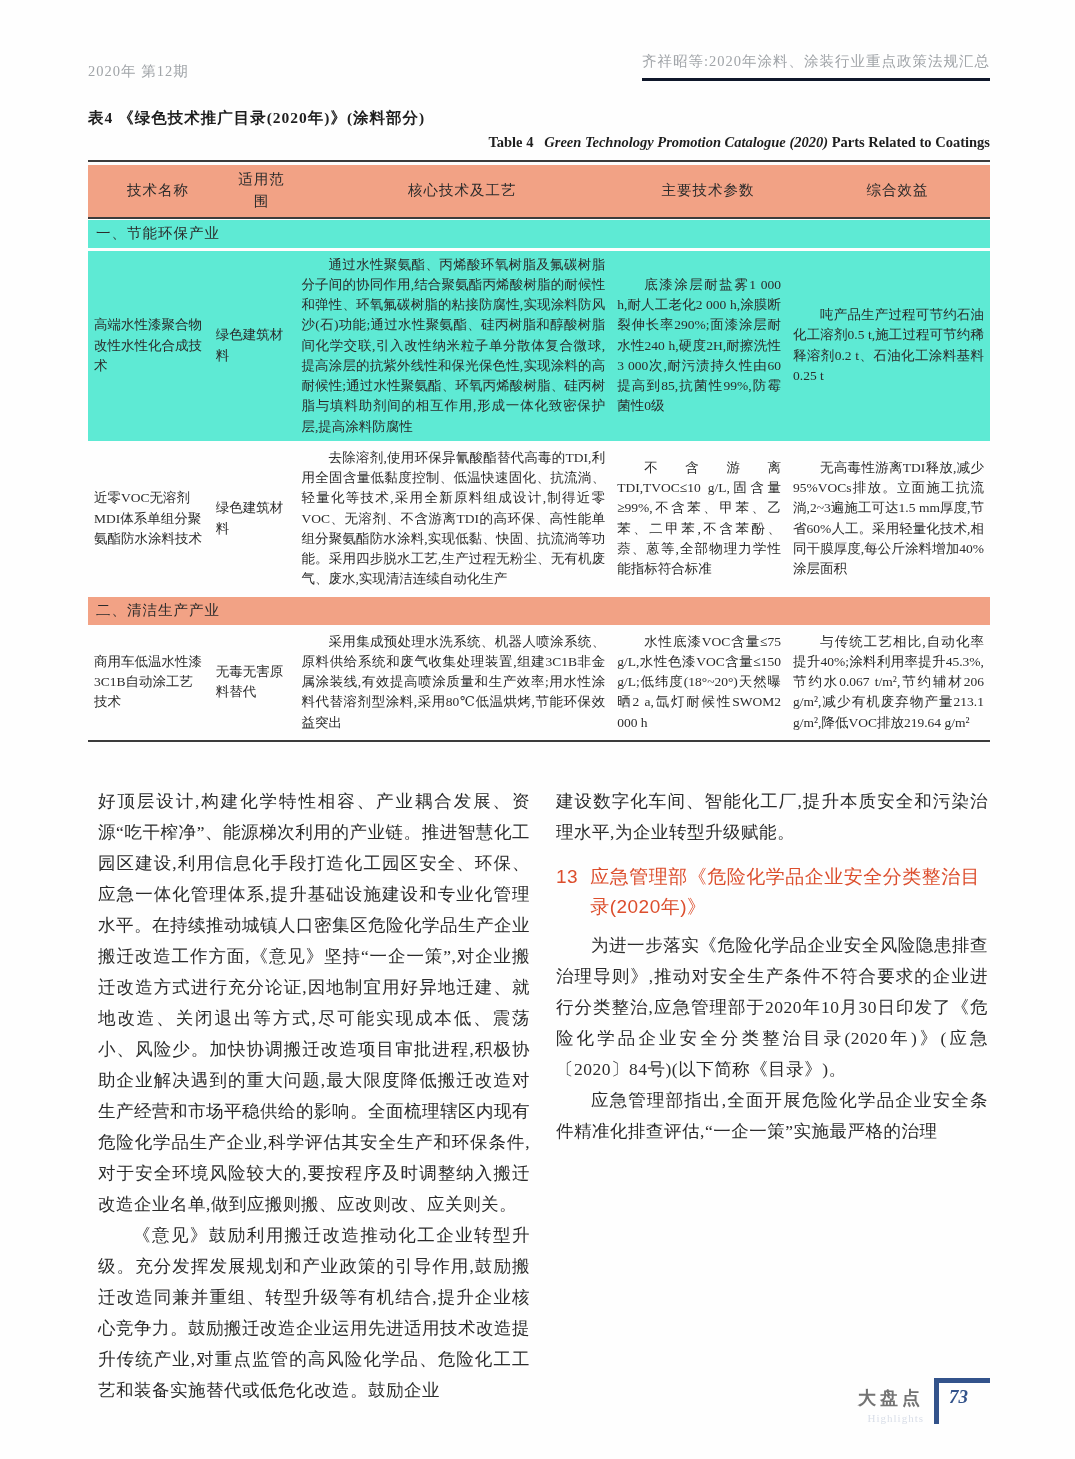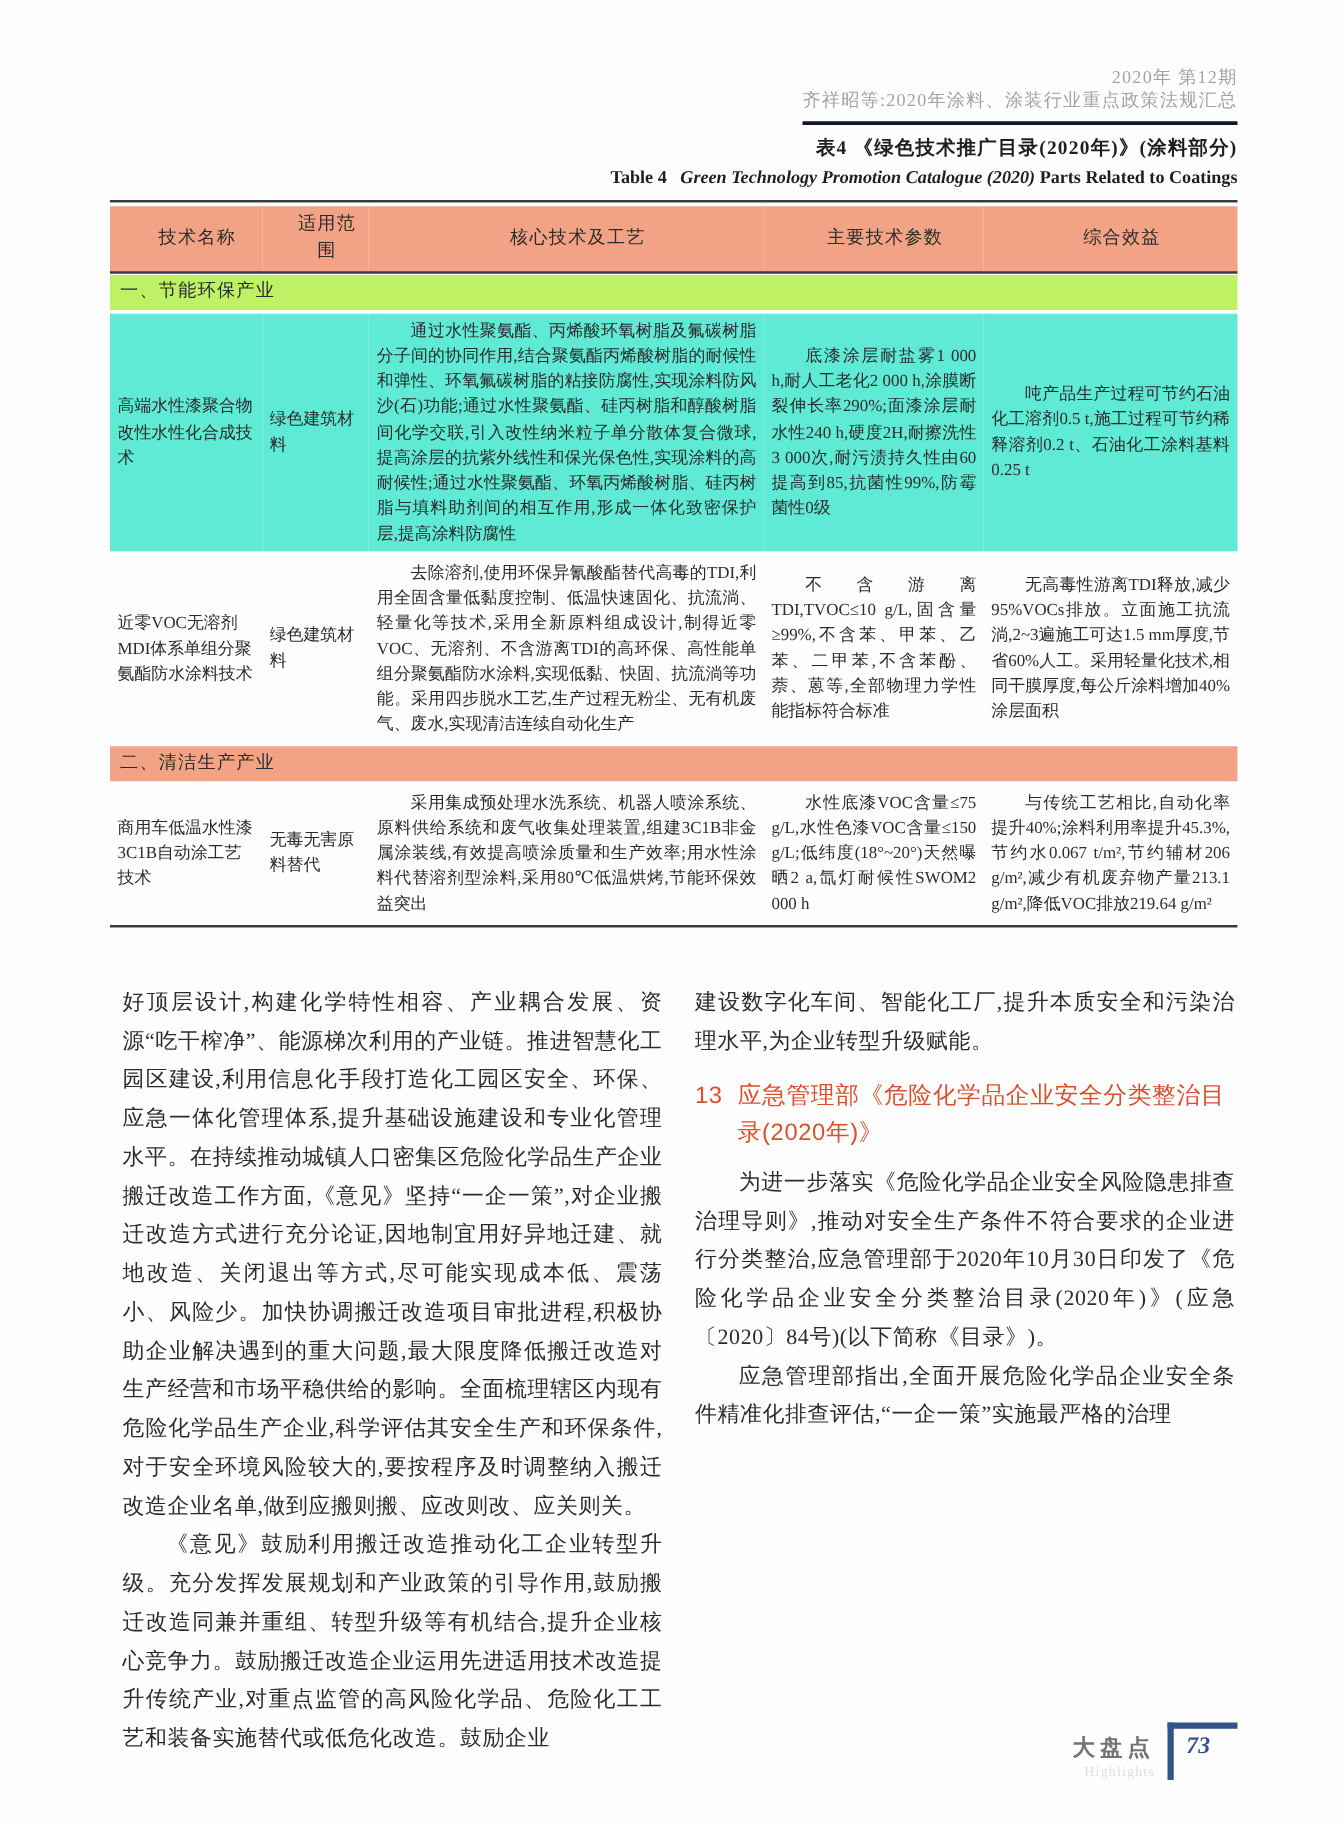--- a/index.html
+++ b/index.html
@@ -5,26 +5,26 @@
   html,body{margin:0;padding:0;}
   body{
     width:1075px;height:1459px;position:relative;
     background:#fefefe;color:#2b2b2b;
     font-family:"Liberation Serif","DejaVu Serif",serif;
   }
   
   .runhead{
     position:absolute;top:52px;left:88px;width:902px;
     display:flex;justify-content:space-between;align-items:flex-end;
-    font-size:14.5px;color:#a0a4a8;letter-spacing:1px;flex-direction:column;
+    font-size:14.5px;color:#a0a4a8;letter-spacing:1px;
   }
   .runhead .right{border-bottom:3px solid #0f172a;padding-bottom:7px;}
   
   .tbl-title-zh{
-    position:absolute;top:108px;left:88px;width:902px;text-align:right;
+    position:absolute;top:108px;left:88px;width:902px;text-align:left;
     font-size:15.5px;font-weight:bold;color:#1e1e1e;letter-spacing:1px;
   }
   .tbl-title-en{
     position:absolute;top:134px;left:88px;width:902px;text-align:right;
     font-size:14.5px;font-weight:bold;color:#1e1e1e;
   }
   .tbl-title-en .it{font-style:italic;}
   
   .gtable{
     position:absolute;top:160px;left:88px;width:902px;
@@ -32,21 +32,21 @@
     font-size:13.5px;line-height:1.5;
     border-top:2px solid #3c3c3c;border-bottom:2px solid #3c3c3c;
   }
   .gtable td,.gtable th{padding:4px 6px;vertical-align:middle;}
   .gtable thead th{
     background:#f2a285;font-weight:normal;color:#2b2b2b;
     font-size:14.5px;height:26px;text-align:center;letter-spacing:1px;padding-left:24px;
   }
   .gtable thead tr{box-shadow:0 2px 0 #3c3c3c;}
   .section-row td{
-    background:#bef264;text-align:left;font-size:14.5px;
+    background:#5eead4;text-align:left;font-size:14.5px;
     padding:3px 8px;letter-spacing:1px;height:22px;
   }
   .section-row.shaded td{background:#f2a285;}
   .data-row.shaded td{background:#5eead4;}
   .cell-name{width:13.5%;text-align:left;padding-left:12px;}
   .cell-scope{width:9.5%;text-align:left;}
   .cell-core{width:35%;}
   .cell-params{width:19.5%;}
   .cell-benefit{width:22.5%;}
   .just{ text-align:justify;text-justify:inter-ideograph;text-indent:2em;}

